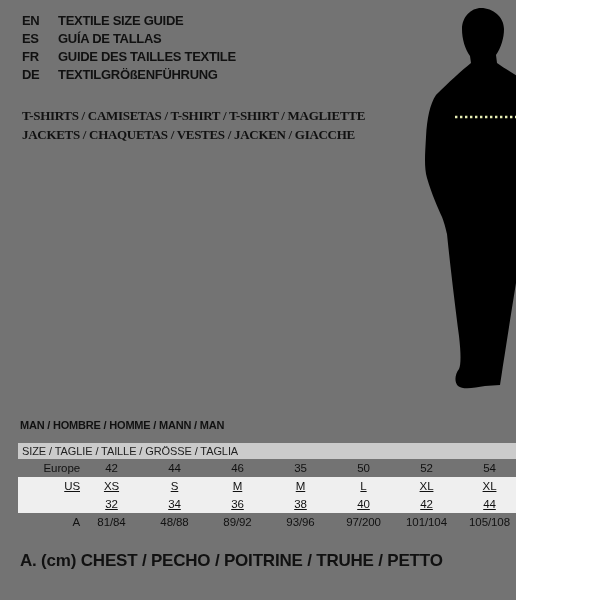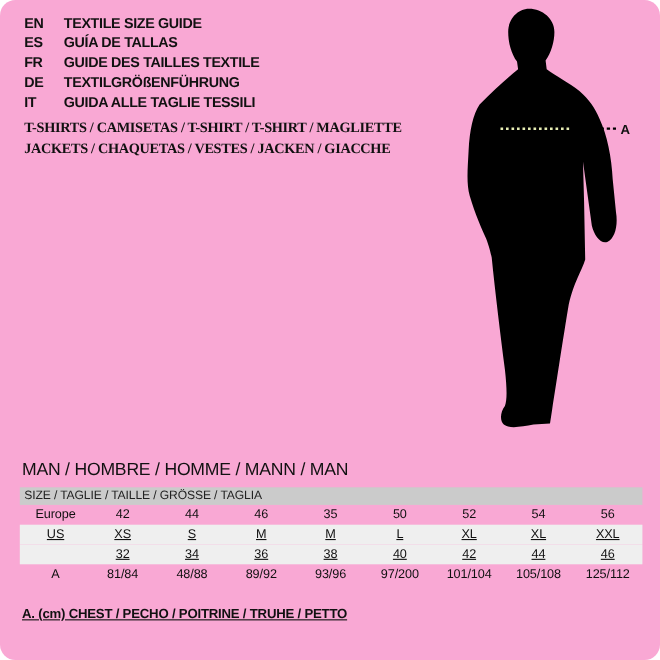--- a/index.html
+++ b/index.html
@@ -1,46 +1,46 @@
 <!DOCTYPE html>
 <html><head>
 <meta charset="utf-8">
 <style>
   html,body{margin:0;padding:0;background:#fff;}
   .canvas{
-    position:relative;width:600px;height:600px;background:#f9a8d4;
-    font-family:"Liberation Sans",sans-serif;color:#111;overflow:hidden;border-radius:14px;
+    position:relative;width:516px;height:600px;background:#737373;
+    font-family:"Liberation Sans",sans-serif;color:#111;overflow:hidden;
   }
   
   .lang-list{position:absolute;left:22px;top:12px;font-weight:bold;font-size:13px;
     line-height:18px;letter-spacing:-0.3px;}
   .lang-row{display:flex;}
   .lang-code{width:36px;}
   
   .categories{position:absolute;left:22px;top:106px;font-weight:bold;font-size:13px;
     line-height:19px;letter-spacing:-0.3px;font-family:Liberation Serif, serif;}
   
   .figure{position:absolute;left:405px;top:6px;width:190px;height:398px;}
   .figure svg{display:block;width:100%;height:100%;}
   .figure text{font-family:"Liberation Sans",sans-serif;font-size:12px;font-weight:600;fill:#111;}
   
-  .gender-title{position:absolute;left:20px;top:419px;font-weight:normal;font-size:16px;
+  .gender-title{position:absolute;left:20px;top:419px;font-weight:bold;font-size:11px;
     letter-spacing:-0.2px;}
   
   .size-table{position:absolute;left:18px;top:443px;width:566px;font-size:11.5px;
     letter-spacing:-0.1px;}
   .t-header{background:#cbcbcb;height:16px;line-height:16px;padding-left:4px;
     font-size:11px;color:#222;}
   .t-row{display:grid;grid-template-columns:62px repeat(8,1fr);height:18px;align-items:center;}
   .t-row.striped{background:#efefef;text-decoration:underline;}
-  .t-row .label{padding-left:3px;text-align:center;}
+  .t-row .label{padding-left:3px;text-align:right;}
   .t-row .cell{text-align:center;}
   
-  .footnote{position:absolute;left:20px;top:551px;font-weight:bold;font-size:12px;
-    letter-spacing:-0.2px;text-decoration:underline;}
+  .footnote{position:absolute;left:20px;top:551px;font-weight:bold;font-size:17px;
+    letter-spacing:-0.2px;}
 </style>
 </head>
 <body>
 
 <div class="canvas">
 
   <div class="lang-list">
     <div class="lang-row">
       <span class="lang-code">EN</span>
       <span>TEXTILE SIZE GUIDE</span>
@@ -49,24 +49,20 @@
       <span class="lang-code">ES</span>
       <span>GUÍA DE TALLAS</span>
     </div>
     <div class="lang-row">
       <span class="lang-code">FR</span>
       <span>GUIDE DES TAILLES TEXTILE</span>
     </div>
     <div class="lang-row">
       <span class="lang-code">DE</span>
       <span>TEXTILGRÖßENFÜHRUNG</span>
-    </div>
-    <div class="lang-row">
-      <span class="lang-code">IT</span>
-      <span>GUIDA ALLE TAGLIE TESSILI</span>
     </div>
   </div>
 
   <div class="categories">
     <div>T-SHIRTS / CAMISETAS / T-SHIRT / T-SHIRT / MAGLIETTE</div>
     <div>JACKETS / CHAQUETAS / VESTES / JACKEN / GIACCHE</div>
   </div>
 
   <div class="figure">
     <svg viewBox="0 0 190 398">

